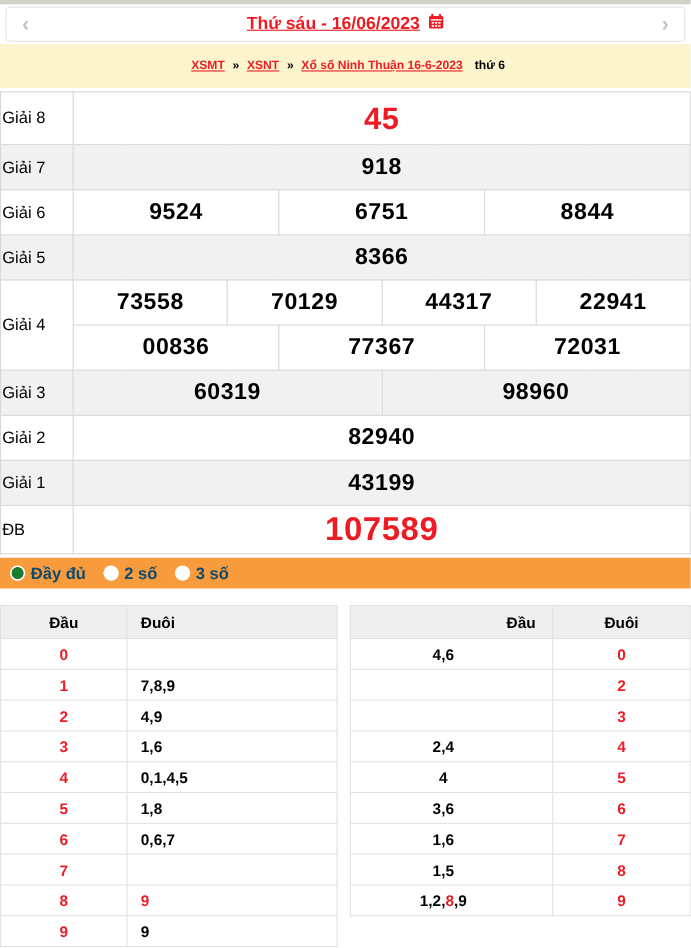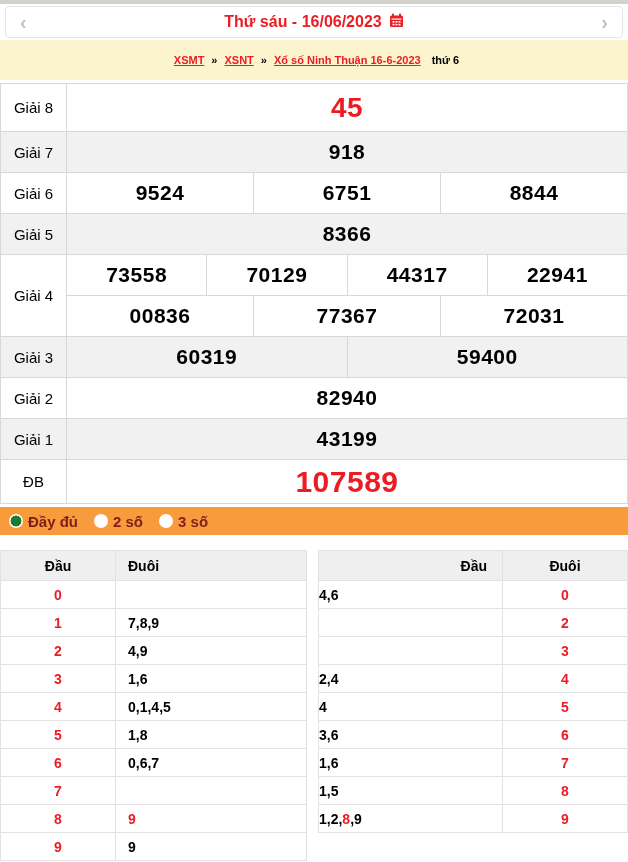--- a/index.html
+++ b/index.html
@@ -12,50 +12,50 @@
   body{
     width:628px;height:862px;overflow:hidden;background:#fff;
     font-family:"Liberation Sans","DejaVu Sans",sans-serif;color:#000;
   }
   .top-strip{height:4px;background:#d3d1cc;}
   .nav-bar{
     margin:2px 5px 0;height:32px;border:1px solid #e4e4e4;border-radius:4px;
     display:flex;align-items:center;justify-content:space-between;padding:0 14px;background:#fff;
   }
   .nav-arrow{color:var(--arrow);font-size:20px;font-weight:bold;line-height:1;cursor:pointer;user-select:none;}
-  .nav-date{color:var(--red);font-weight:bold;font-size:16px;display:flex;align-items:center;gap:7px;}
+  .nav-date{color:var(--red);font-weight:bold;font-size:16px;display:flex;align-items:center;gap:7px;text-decoration:underline;}
   .cal-icon{display:inline-block;cursor:pointer;}
   .breadcrumb{
     margin-top:2px;height:40px;background:var(--yellow);
     display:flex;align-items:center;justify-content:center;
     font-size:11px;font-weight:bold;color:#000;
   }
   .breadcrumb a{color:var(--red);text-decoration:underline;margin:0 5px;cursor:pointer;}
   .breadcrumb .sep{margin:0 2px;}
   .breadcrumb .suffix{margin-left:6px;}
 
   table.prize{width:628px;border-collapse:collapse;margin-top:3px;table-layout:fixed;}
   table.prize td{border:1px solid var(--border);}
   table.prize tr.shaded{background:var(--shade);}
   td.label-cell{
-    width:66px;text-align:center;font-size:15px;color:#000;background:transparent;margin-left:14px;
+    width:66px;font-size:15px;color:#000;background:transparent;margin-left:14px;
   }
   td.num{
     text-align:center;font-weight:bold;font-size:21px;color:#000;height:41px;
     letter-spacing:.5px;
   }
   td.num.red-large{color:var(--red);font-size:28px;height:48px;}
   td.num.red-xlarge{color:var(--red);font-size:30px;height:44px;text-align:center;}
 
   .filter-bar{
     margin-top:3px;height:28px;background:var(--orange);
     display:flex;align-items:center;gap:16px;padding:0 9px;
   }
   .filter-opt{display:flex;align-items:center;gap:5px;cursor:pointer;}
-  .filter-opt .lbl{color:#7f1d1d;font-weight:bold;font-size:15px;}
+  .filter-opt .lbl{color:#0c4a6e;font-weight:bold;font-size:15px;}
   .radio{width:14px;height:14px;border-radius:50%;background:#fff;flex:0 0 auto;}
   .radio.sel{background:radial-gradient(circle,var(--green) 0 52%,#fff 58%);}
 
   .bottom{display:flex;margin-top:15px;gap:11px;align-items:flex-start;}
   table.ht{border-collapse:collapse;font-size:14px;table-layout:fixed;}
   table.ht th,table.ht td{border:1px solid var(--border-light);height:28px;padding:0;}
   table.ht th{background:var(--head-bg);font-weight:bold;color:#000;height:30px;}
   table.ht td{font-weight:bold;}
   .red-txt{color:var(--red);}
 
@@ -63,21 +63,21 @@
   .ht-left .col-head{width:115px;}
   .ht-left th.h-head{text-align:center;}
   .ht-left th.h-tail{text-align:left;padding-left:12px;}
   .ht-left td.c-head{text-align:center;color:var(--red);}
   .ht-left td.c-tail{text-align:left;padding-left:12px;}
 
   table.ht-right{width:310px;}
   .ht-right .col-tail{width:125px;}
   .ht-right th.h-head{text-align:right;padding-right:15px;}
   .ht-right th.h-tail{text-align:center;}
-  .ht-right td.c-head{text-align:left;padding-right:15px;}
+  .ht-right td.c-head{text-align:center;padding-right:15px;}
   .ht-right td.c-tail{text-align:center;color:var(--red);}
 </style>
 </head>
 <body>
 
 <div class="top-strip"></div>
 
 <div class="nav-bar">
   <span class="nav-arrow">‹</span>
   <span class="nav-date">
@@ -152,21 +152,21 @@
         <td colspan="3" class="num">22941</td>
       </tr>
       <tr>
         <td colspan="4" class="num">00836</td>
         <td colspan="4" class="num">77367</td>
         <td colspan="4" class="num">72031</td>
       </tr>
       <tr class="shaded">
         <td class="label-cell" rowspan="1">Giải 3</td>
         <td colspan="6" class="num">60319</td>
-        <td colspan="6" class="num">59400</td>
+        <td colspan="6" class="num">98960</td>
       </tr>
       <tr>
         <td class="label-cell" rowspan="1">Giải 2</td>
         <td colspan="12" class="num">82940</td>
       </tr>
       <tr class="shaded">
         <td class="label-cell" rowspan="1">Giải 1</td>
         <td colspan="12" class="num">43199</td>
       </tr>
       <tr>

